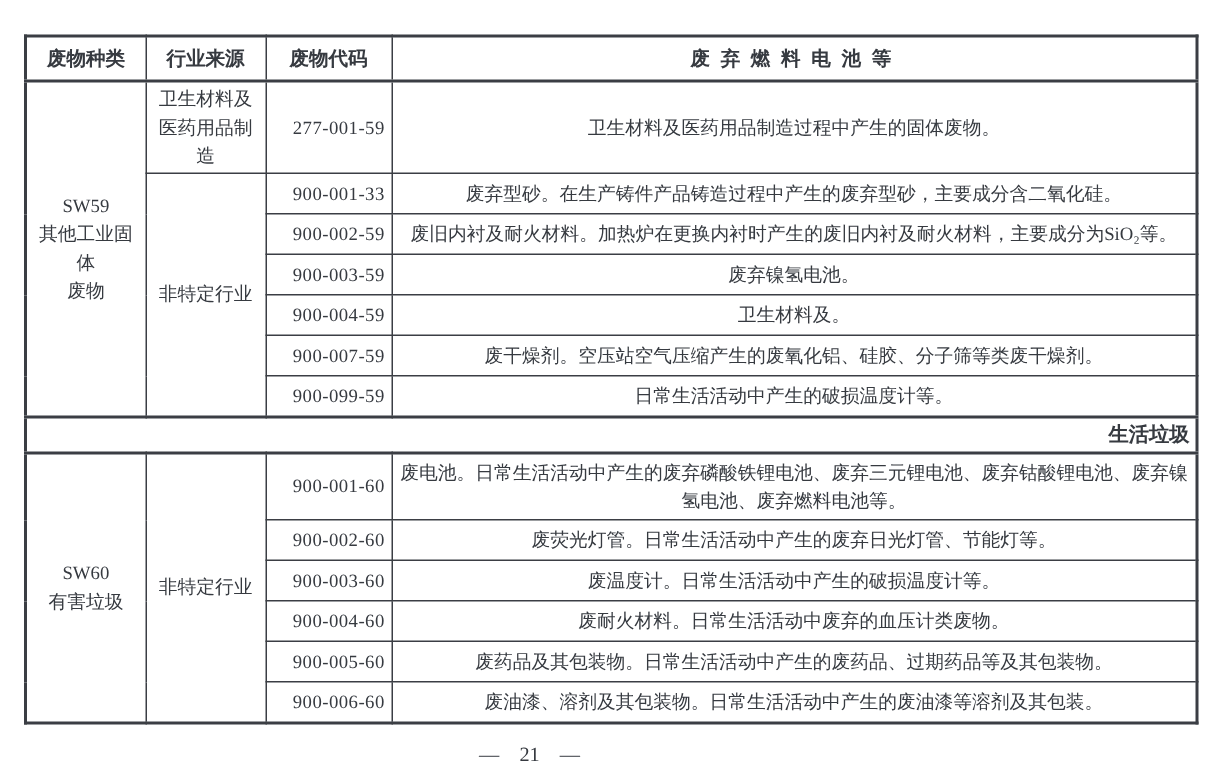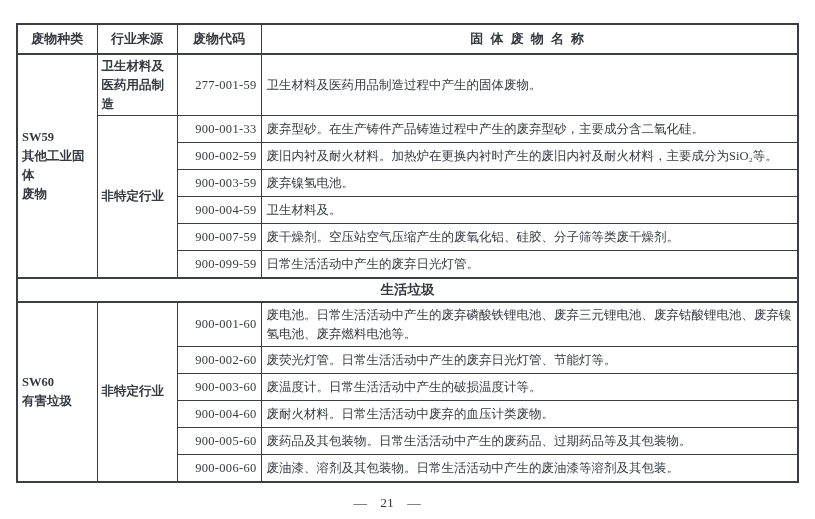--- a/index.html
+++ b/index.html
@@ -10,21 +10,20 @@
     height: 519px;
     overflow: hidden;
     font-family: "Liberation Serif", "DejaVu Serif", serif;
     color: #363a40;
   }
   .page {
     position: relative;
     width: 706px;
     height: 519px;
     background: #ffffff;
-    padding-left: 14px;
   }
   table.waste-table {
     position: absolute;
     left: 16px;
     top: 23px;
     width: 783px;
     border-collapse: collapse;
     table-layout: fixed;
     border: 2px solid #3b3e44;
   }
@@ -42,77 +41,75 @@
     font-weight: bold;
     text-align: center;
     font-size: 13px;
     border-bottom-width: 2px;
   }
   th.name-header {
     letter-spacing: 0.55em;
     padding-left: 0.55em;
   }
   td.cell-type, td.cell-source {
-    text-align: left;
+    text-align: center;
     white-space: pre-line;
     line-height: 1.5;
-    font-weight: bold;
   }
   td.cell-code {
     text-align: right;
     letter-spacing: 0.3px;
   }
   td.cell-name {
-    text-align: left;
+    text-align: center;
     padding: 3px 5px;
     line-height: 1.5;
   }
   tr.r-header { height: 30px; }
   tr.r-tall   { height: 41px; }
   tr.r-std    { height: 27px; }
   tr.r-div    { height: 23px; }
   td.cell-divider {
-    text-align: center;
+    text-align: right;
     font-weight: bold;
     font-size: 13.5px;
     border-top: 2px solid #3b3e44;
     border-bottom: 2px solid #3b3e44;
     border-radius: 12px;
   }
   .page-footer {
     position: absolute;
     left: 0;
     bottom: 8px;
     width: 100%;
     text-align: center;
     font-size: 13.5px;
     word-spacing: 10px;
     color: #363a40;
-    margin-left: 27px;
   }
 </style>
 </head>
 <body>
 
 <div class="page">
 
   <table class="waste-table">
     <colgroup>
       <col class="c1">
         <col class="c2">
         <col class="c3">
         <col>
     </colgroup>
 
     <tbody>
         <tr class="r-header">
       <th>废物种类</th>
       <th>行业来源</th>
       <th>废物代码</th>
-      <th class="name-header">固体废物名称</th>
+      <th class="name-header">废弃燃料电池等</th>
     </tr>
 
     <tr class="r-tall">
       <td class="cell-type" rowspan="7">SW59
 其他工业固体
 废物</td>
       <td class="cell-source">卫生材料及
 医药用品制造</td>
       <td class="cell-code">277-001-59</td>
       <td class="cell-name">卫生材料及医药用品制造过程中产生的固体废物。</td>
@@ -133,21 +130,21 @@
     <tr class="r-std">
       <td class="cell-code">900-004-59</td>
       <td class="cell-name">卫生材料及。</td>
     </tr>
     <tr class="r-std">
       <td class="cell-code">900-007-59</td>
       <td class="cell-name">废干燥剂。空压站空气压缩产生的废氧化铝、硅胶、分子筛等类废干燥剂。</td>
     </tr>
     <tr class="r-std">
       <td class="cell-code">900-099-59</td>
-      <td class="cell-name">日常生活活动中产生的废弃日光灯管。</td>
+      <td class="cell-name">日常生活活动中产生的破损温度计等。</td>
     </tr>
 
     <tr class="r-div">
       <td class="cell-divider" colspan="4">生活垃圾</td>
     </tr>
 
     <tr class="r-tall">
       <td class="cell-type" rowspan="6">SW60
 有害垃圾</td>
       <td class="cell-source" rowspan="6">非特定行业</td>

